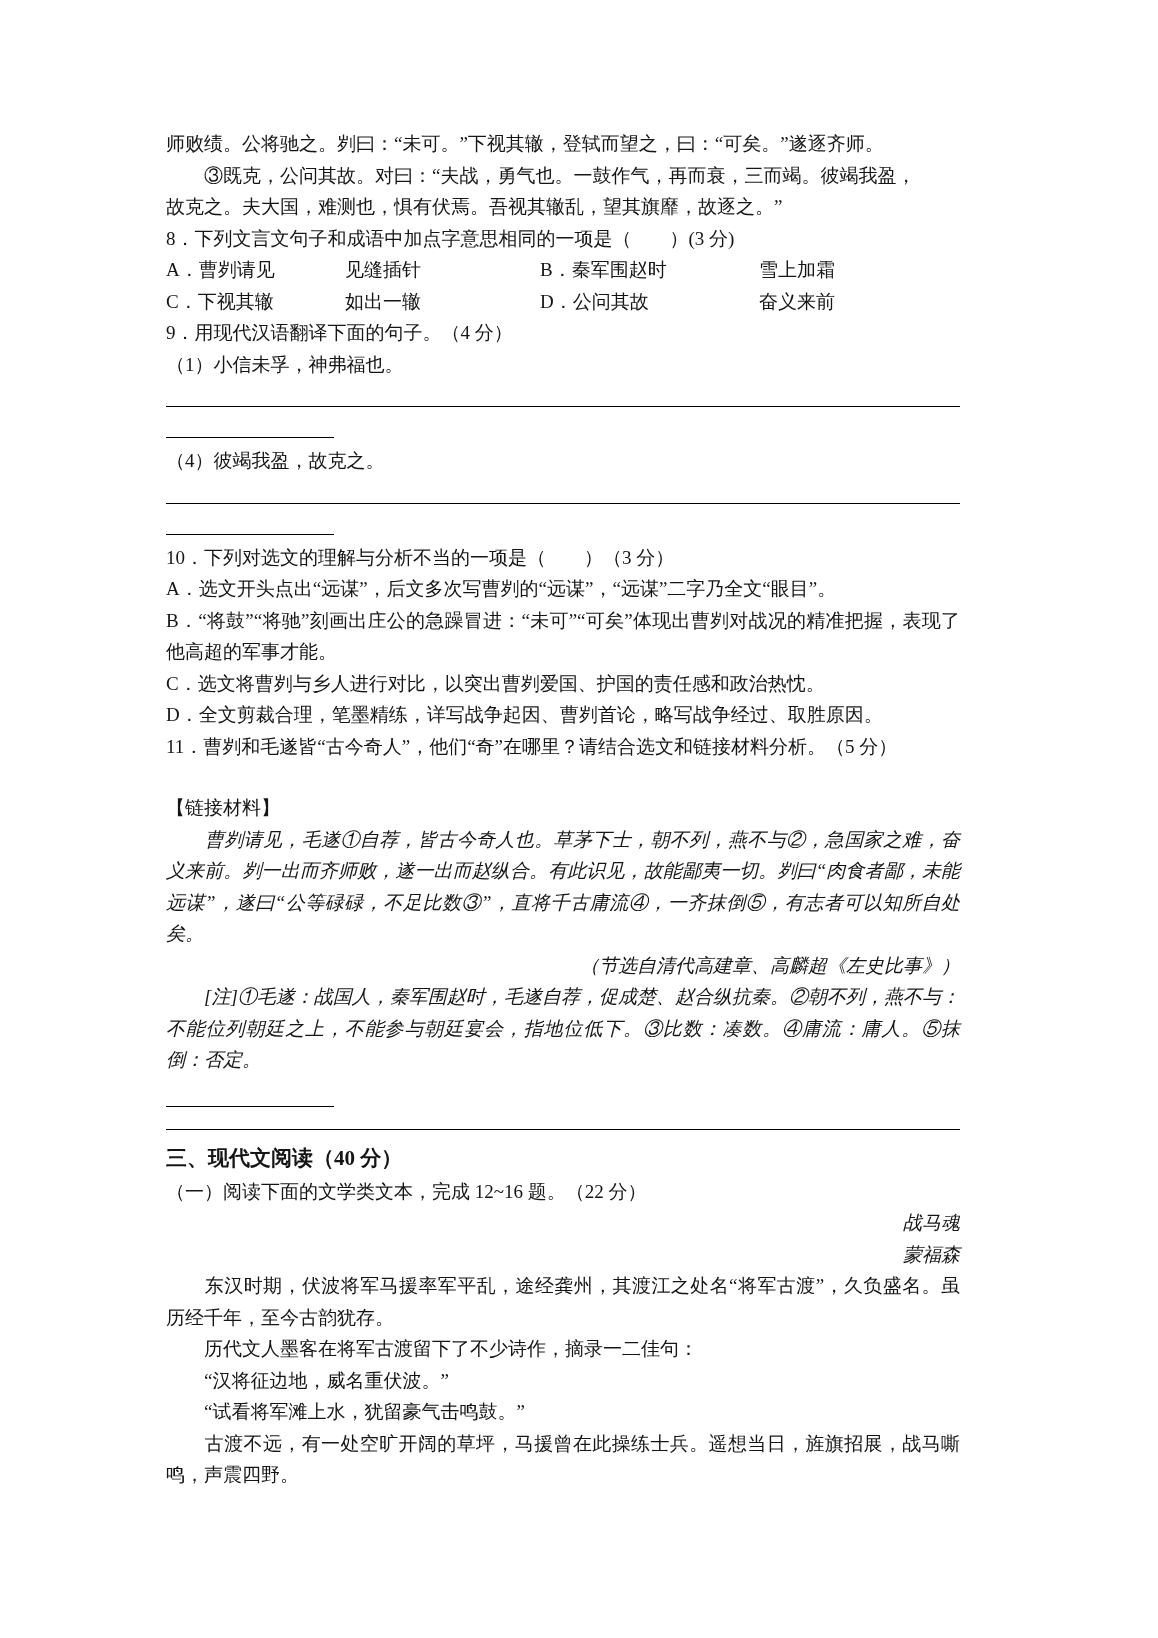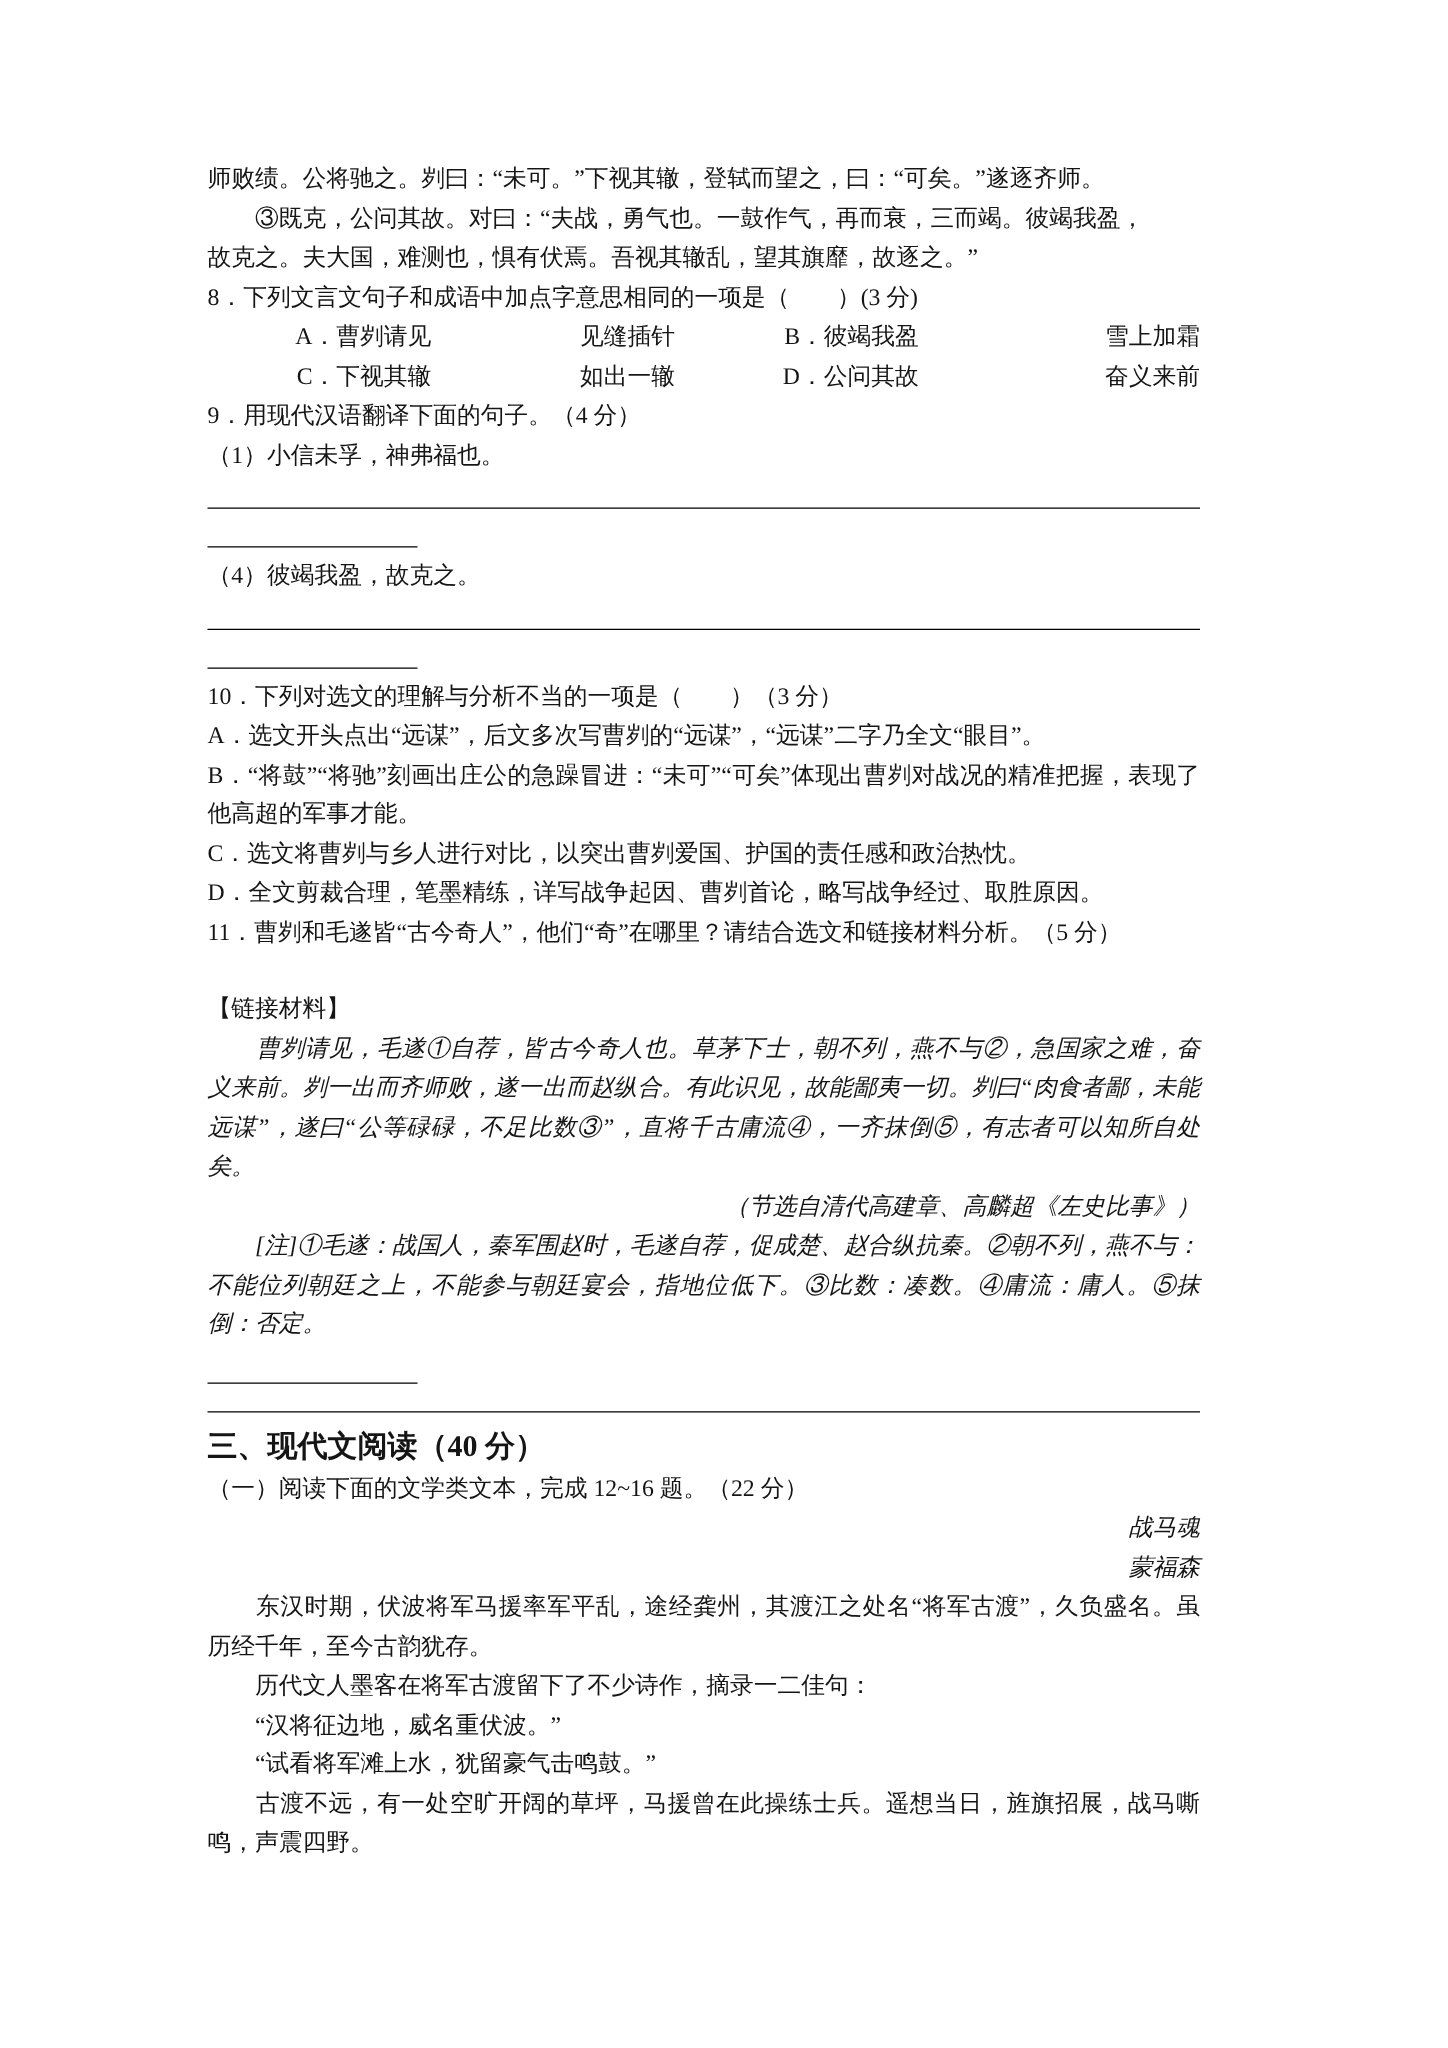--- a/index.html
+++ b/index.html
@@ -22,33 +22,32 @@
   .ln {
     margin: 0;
     line-height: 31.5px;
     text-align: justify;
     text-justify: inter-ideograph;
     word-break: break-all;
   }
   .opt-row {
     display: flex;
     line-height: 31.5px;
-    text-align: right;
   }
   .opt-row .c1 { width: 179px; }
   .opt-row .c2 { width: 195px; }
   .opt-row .c3 { width: 195px; }
   .opt-row .c4 { flex: 1; margin-left: 24px; }
   .italic { font-style: italic; }
   .center { text-align: right; }
   .right { text-align: right; }
   .section-title {
     margin: 10px 0 0 0;
     font-weight: bold;
-    font-size: 24px;
+    font-size: 21px;
     line-height: 36px;
   }
   .ans-full {
     height: 26px;
     border-bottom: 1.6px solid #000;
   }
   .ans-short {
     width: 168px;
     height: 30px;
     border-bottom: 1.6px solid #000;
@@ -66,21 +65,21 @@
 <div class="page">
 
   <p class="ln">师败绩。公将驰之。刿曰：“未可。”下视其辙，登轼而望之，曰：“可矣。”遂逐齐师。</p>
   <p class="ln">　　③既克，公问其故。对曰：“夫战，勇气也。一鼓作气，再而衰，三而竭。彼竭我盈，</p>
   <p class="ln">故克之。夫大国，难测也，惧有伏焉。吾视其辙乱，望其旗靡，故逐之。”</p>
 
   <p class="ln">8．下列文言文句子和成语中加点字意思相同的一项是（　　）(3 分)</p>
   <div class="opt-row">
     <span class="c1">A．曹刿请见</span>
     <span class="c2">见缝插针</span>
-    <span class="c3">B．彼竭我盈</span>
+    <span class="c3">B．秦军围赵时</span>
     <span class="c4">雪上加霜</span>
   </div>
   <div class="opt-row">
     <span class="c1">C．下视其辙</span>
     <span class="c2">如出一辙</span>
     <span class="c3">D．公问其故</span>
     <span class="c4">奋义来前</span>
   </div>
 
   <p class="ln">9．用现代汉语翻译下面的句子。（4 分）</p>

